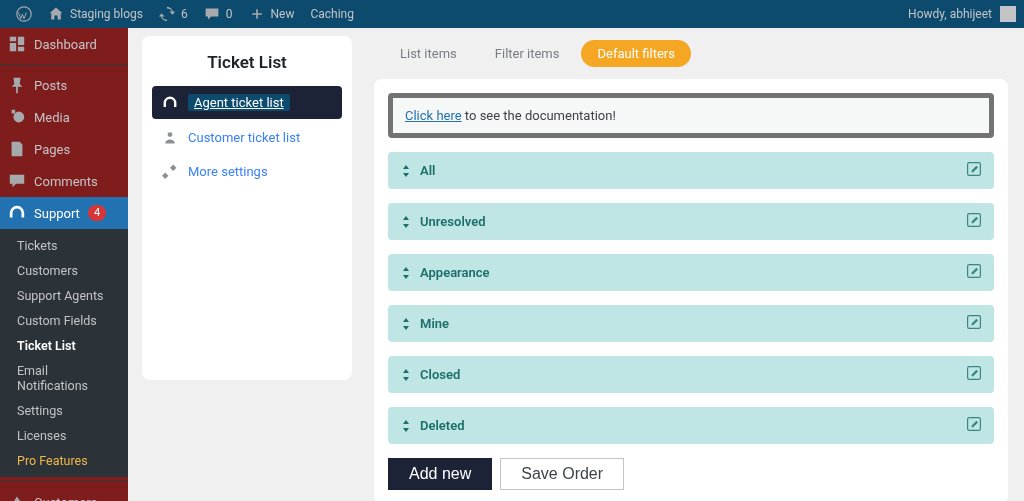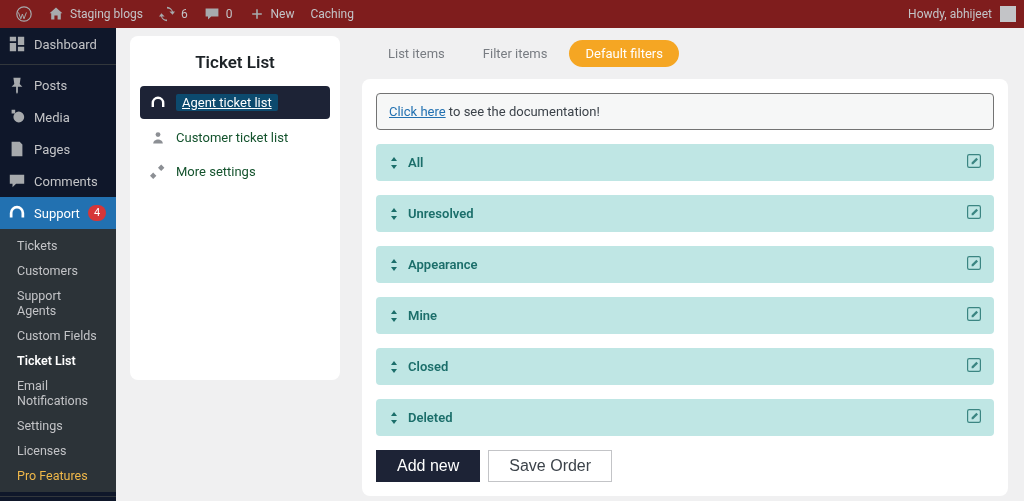--- a/index.html
+++ b/index.html
@@ -1,56 +1,56 @@
 <!DOCTYPE html>
 <html><head>
   <meta charset="utf-8">
   <style>
     * { margin: 0; padding: 0; box-sizing: border-box; }
     body { font-family: -apple-system, BlinkMacSystemFont, "Segoe UI", Roboto, Arial, sans-serif; font-size: 13px; background: #f0f0f1; color: #3c434a; overflow: hidden; width: 1024px; height: 501px; }
 
-    .topbar { height: 28px; background: #7f1d1d; color: #c3c4c7; display: flex; align-items: center; padding: 6px 8px; font-size: 12px; position: relative; }
+    .topbar { height: 28px; background: #0c4a6e; color: #c3c4c7; display: flex; align-items: center; padding: 6px 8px; font-size: 12px; position: relative; }
     .topbar .left { display: flex; align-items: center; gap: 0; }
     .topbar .item { display: flex; align-items: center; gap: 6px; padding: 0 8px; cursor: pointer; height: 28px; }
     .topbar .item svg { width: 16px; height: 16px; fill: #a7aaad; }
     .topbar .right { position: absolute; right: 8px; display: flex; align-items: center; gap: 8px; margin-left: 44px; }
     .topbar .avatar { width: 16px; height: 16px; background: #c3c4c7; }
 
     .layout { display: flex; height: calc(501px - 28px); }
 
-    .sidebar { width: 116px; background: #0f172a; color: #c3c4c7; font-size: 13px; overflow-y: auto; flex-shrink: 0; }
+    .sidebar { width: 128px; background: #7f1d1d; color: #c3c4c7; font-size: 13px; overflow-y: auto; flex-shrink: 0; }
     .menu-item { display: flex; align-items: center; gap: 8px; padding: 7px 8px; cursor: pointer; color: #c3c4c7; position: relative; }
     .menu-item svg { width: 18px; height: 18px; fill: #a7aaad; flex-shrink: 0; }
     .menu-item.current { background: #2271b1; color: #fff; }
     .menu-item.current svg { fill: #fff; }
     .menu-item.current::after { content: ""; position: absolute; right: -8px; top: 50%; transform: translateY(-50%); border: 8px solid transparent; border-right-color: #f0f0f1; }
     .badge { background: #d63638; color: #fff; border-radius: 9px; font-size: 11px; padding: 0 6px; line-height: 16px; height: 16px; display: inline-flex; align-items: center; }
     .submenu { background: #2c3338; padding: 4px 0; }
     .submenu .sub-item { padding: 5px 17px; cursor: pointer; color: #c3c4c7; font-size: 12.5px; }
     .submenu .sub-item.current { color: #fff; font-weight: 600; }
     .sub-orange { color: #f0b849 !important; }
     .menu-sep { border-top: 1px solid #32373c; margin: 4px 0; }
 
     .content { flex: 1; display: flex; padding: 8px 16px 16px 14px; gap: 22px; overflow: auto; background: #f0f0f1; }
 
     .config-panel { width: 210px; background: #fff; border-radius: 8px; padding: 16px 10px; height: fit-content; min-height: 344px; }
     .config-panel h2 { text-align: center; font-size: 17px; font-weight: 600; color: #1d2327; margin-bottom: 14px; }
-    .cfg-item { display: flex; align-items: center; gap: 10px; padding: 8px 10px; border-radius: 4px; cursor: pointer; color: #14532d; font-size: 13px; margin-bottom: 2px; }
+    .cfg-item { display: flex; align-items: center; gap: 10px; padding: 8px 10px; border-radius: 4px; cursor: pointer; color: #3b82f6; font-size: 13px; margin-bottom: 2px; }
     .cfg-item svg { width: 16px; height: 16px; fill: #8c8f94; flex-shrink: 0; }
     .cfg-item.active { background: #1d2336; color: #fff; }
     .cfg-item.active svg { fill: #fff; }
     .cfg-item.active span { background: #0c4a6e; padding: 1px 6px; border-radius: 2px; text-decoration: underline; }
 
     .main-area { flex: 1; display: flex; flex-direction: column; }
     .tabs { display: flex; gap: 6px; padding: 4px 10px 12px 10px; align-items: center; }
     .tab { padding: 6px 16px; border-radius: 14px; cursor: pointer; color: #787c82; font-size: 13px; }
     .tab.active { background: #f5a623; color: #fff; }
 
     .card { background: #fff; border-radius: 8px; padding: 14px; }
-    .doc-link-bar { background: #f6f7f7; border: 1px solid #737373; border-radius: 4px; padding: 10px 12px; font-size: 13px; color: #3c434a; margin-bottom: 14px; }
+    .doc-link-bar { background: #f6f7f7; border: 5px solid #737373; border-radius: 4px; padding: 10px 12px; font-size: 13px; color: #3c434a; margin-bottom: 14px; }
     .doc-link-bar a { color: #2271b1; text-decoration: underline; }
 
     .filter-row { background: #bfe6e4; color: #1b6e6a; border-radius: 4px; padding: 9px 12px; display: flex; align-items: center; justify-content: space-between; margin-bottom: 14px; cursor: move; font-weight: 600; font-size: 13px; }
     .filter-row .lead { display: flex; align-items: center; gap: 8px; }
     .filter-row svg.sort { width: 12px; height: 12px; fill: #1b6e6a; }
     .filter-row svg.edit { width: 16px; height: 16px; fill: #1b6e6a; opacity: 0.8; }
 
     .btn-row { display: flex; gap: 8px; margin-top: 4px; }
     .btn { padding: 6px 20px; border-radius: 0; cursor: pointer; font-size: 16px; border: 1px solid transparent; }
     .btn.primary { background: #1d2336; color: #fff; }

